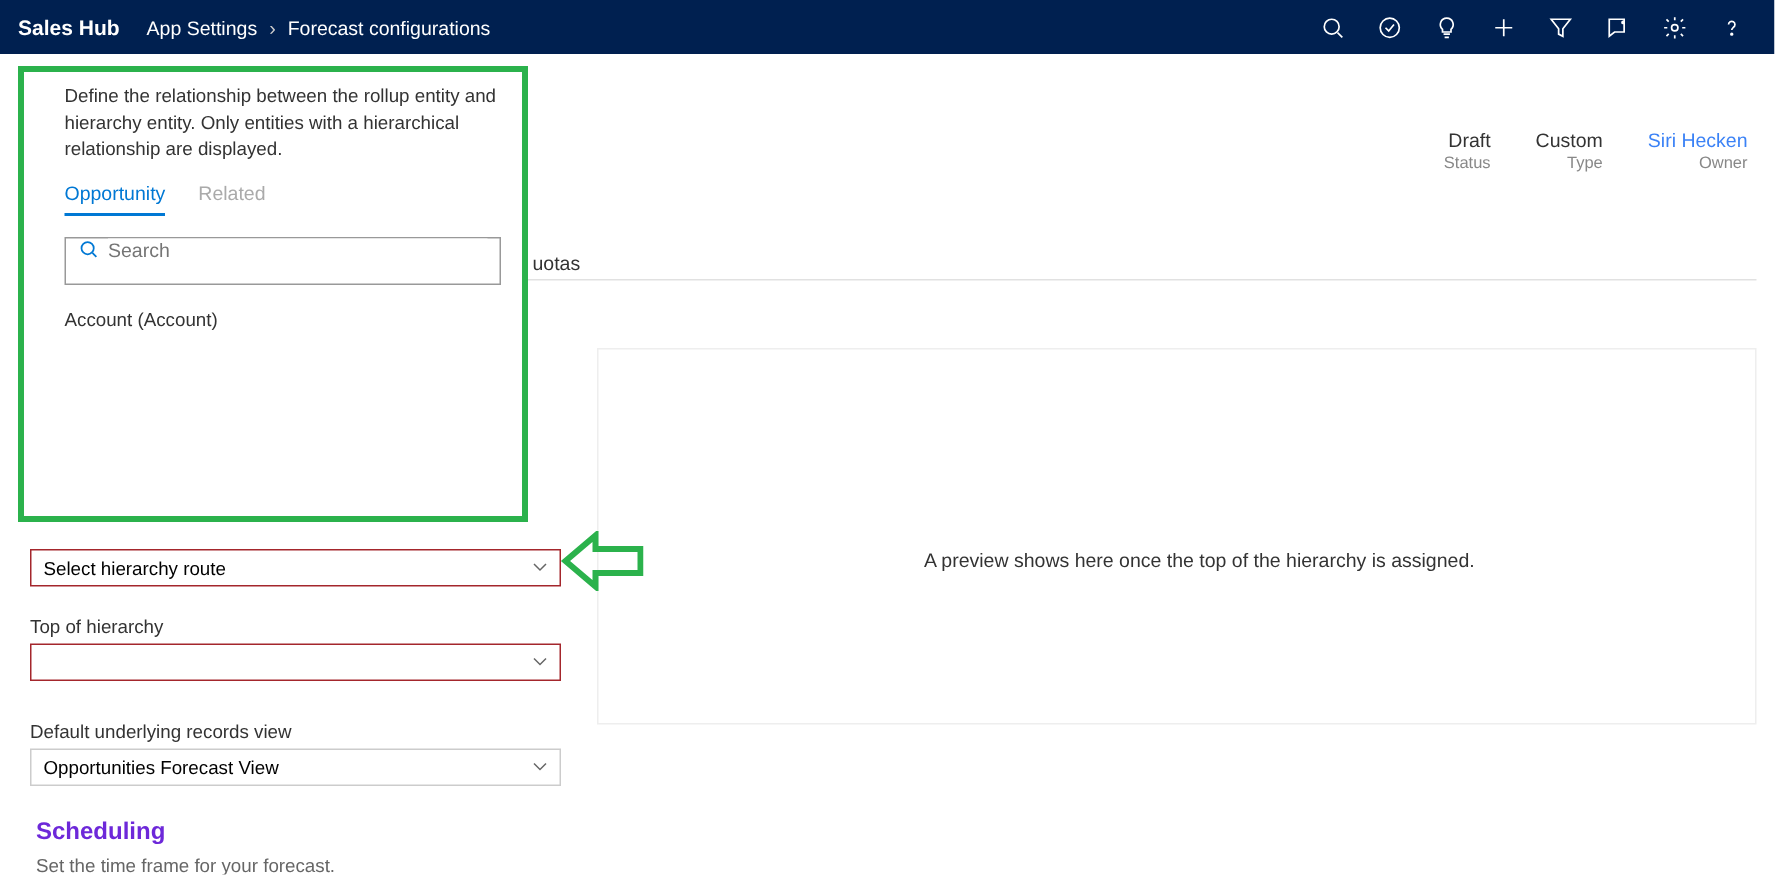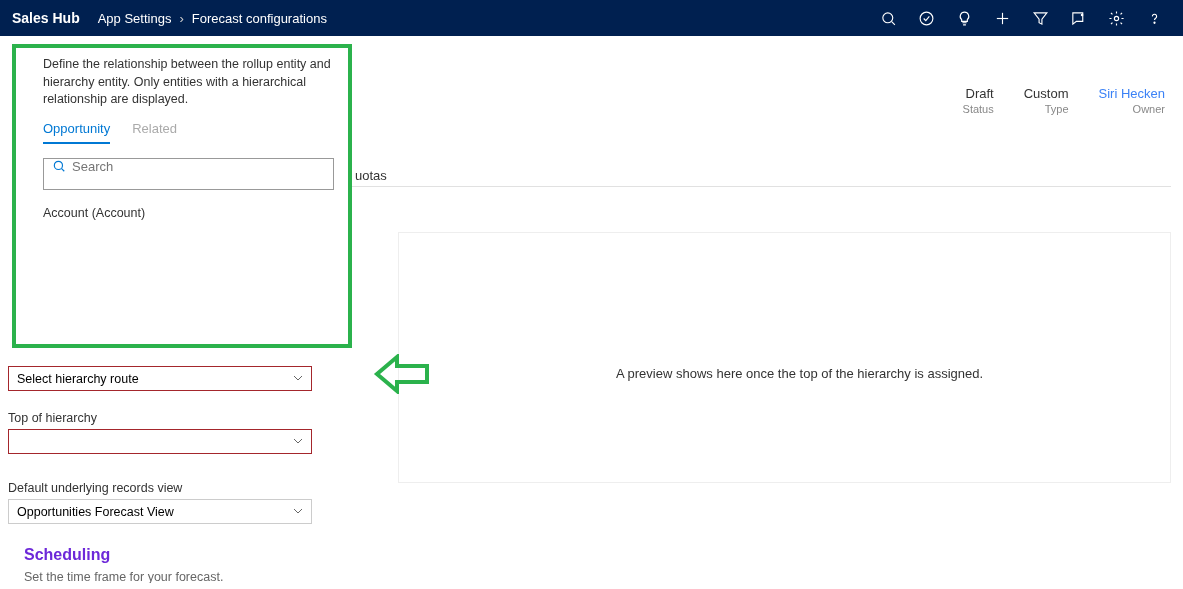--- a/index.html
+++ b/index.html
@@ -38,21 +38,21 @@
 .popup .searchbox { display: flex; align-items: flex-start; border: 1px solid #999; height: 32px; padding: 0 8px; gap: 6px; margin-bottom: 12px; }
 .popup .searchbox svg { width: 14px; height: 14px; color: #0078d4; flex-shrink: 0; }
 .popup .searchbox input { border: none; outline: none; flex: 1; font-size: 13px; }
 .popup .result-item { font-size: 12.5px; color: #333; padding: 4px 0; cursor: pointer; }
 
 
 .arrow-annot { position: absolute; left: 373px; top: 318px; z-index: 5; }
 .arrow-annot svg { display: block; }
 
 
-.form-col { position: absolute; left: 8px; width: 304px; }
+.form-col { position: absolute; left: 20px; width: 354px; }
 .fld-hierarchy-route { top: 330px; }
 .fld-top { top: 375px; }
 .fld-view { top: 445px; }
 .field-label { font-size: 12.5px; color: #333; margin-bottom: 4px; }
 .select-box { height: 25px; border: 1px solid #ccc; display: flex; align-items: center; padding: 0 8px; font-size: 12.5px; position: relative; cursor: pointer; background:#fff; }
 .select-box.error { border: 1px solid #a4262c; }
 .select-box .chev { position: absolute; right: 8px; top: 50%; transform: translateY(-50%); }
 .select-box .chev svg { width: 10px; height: 10px; }
 
 

